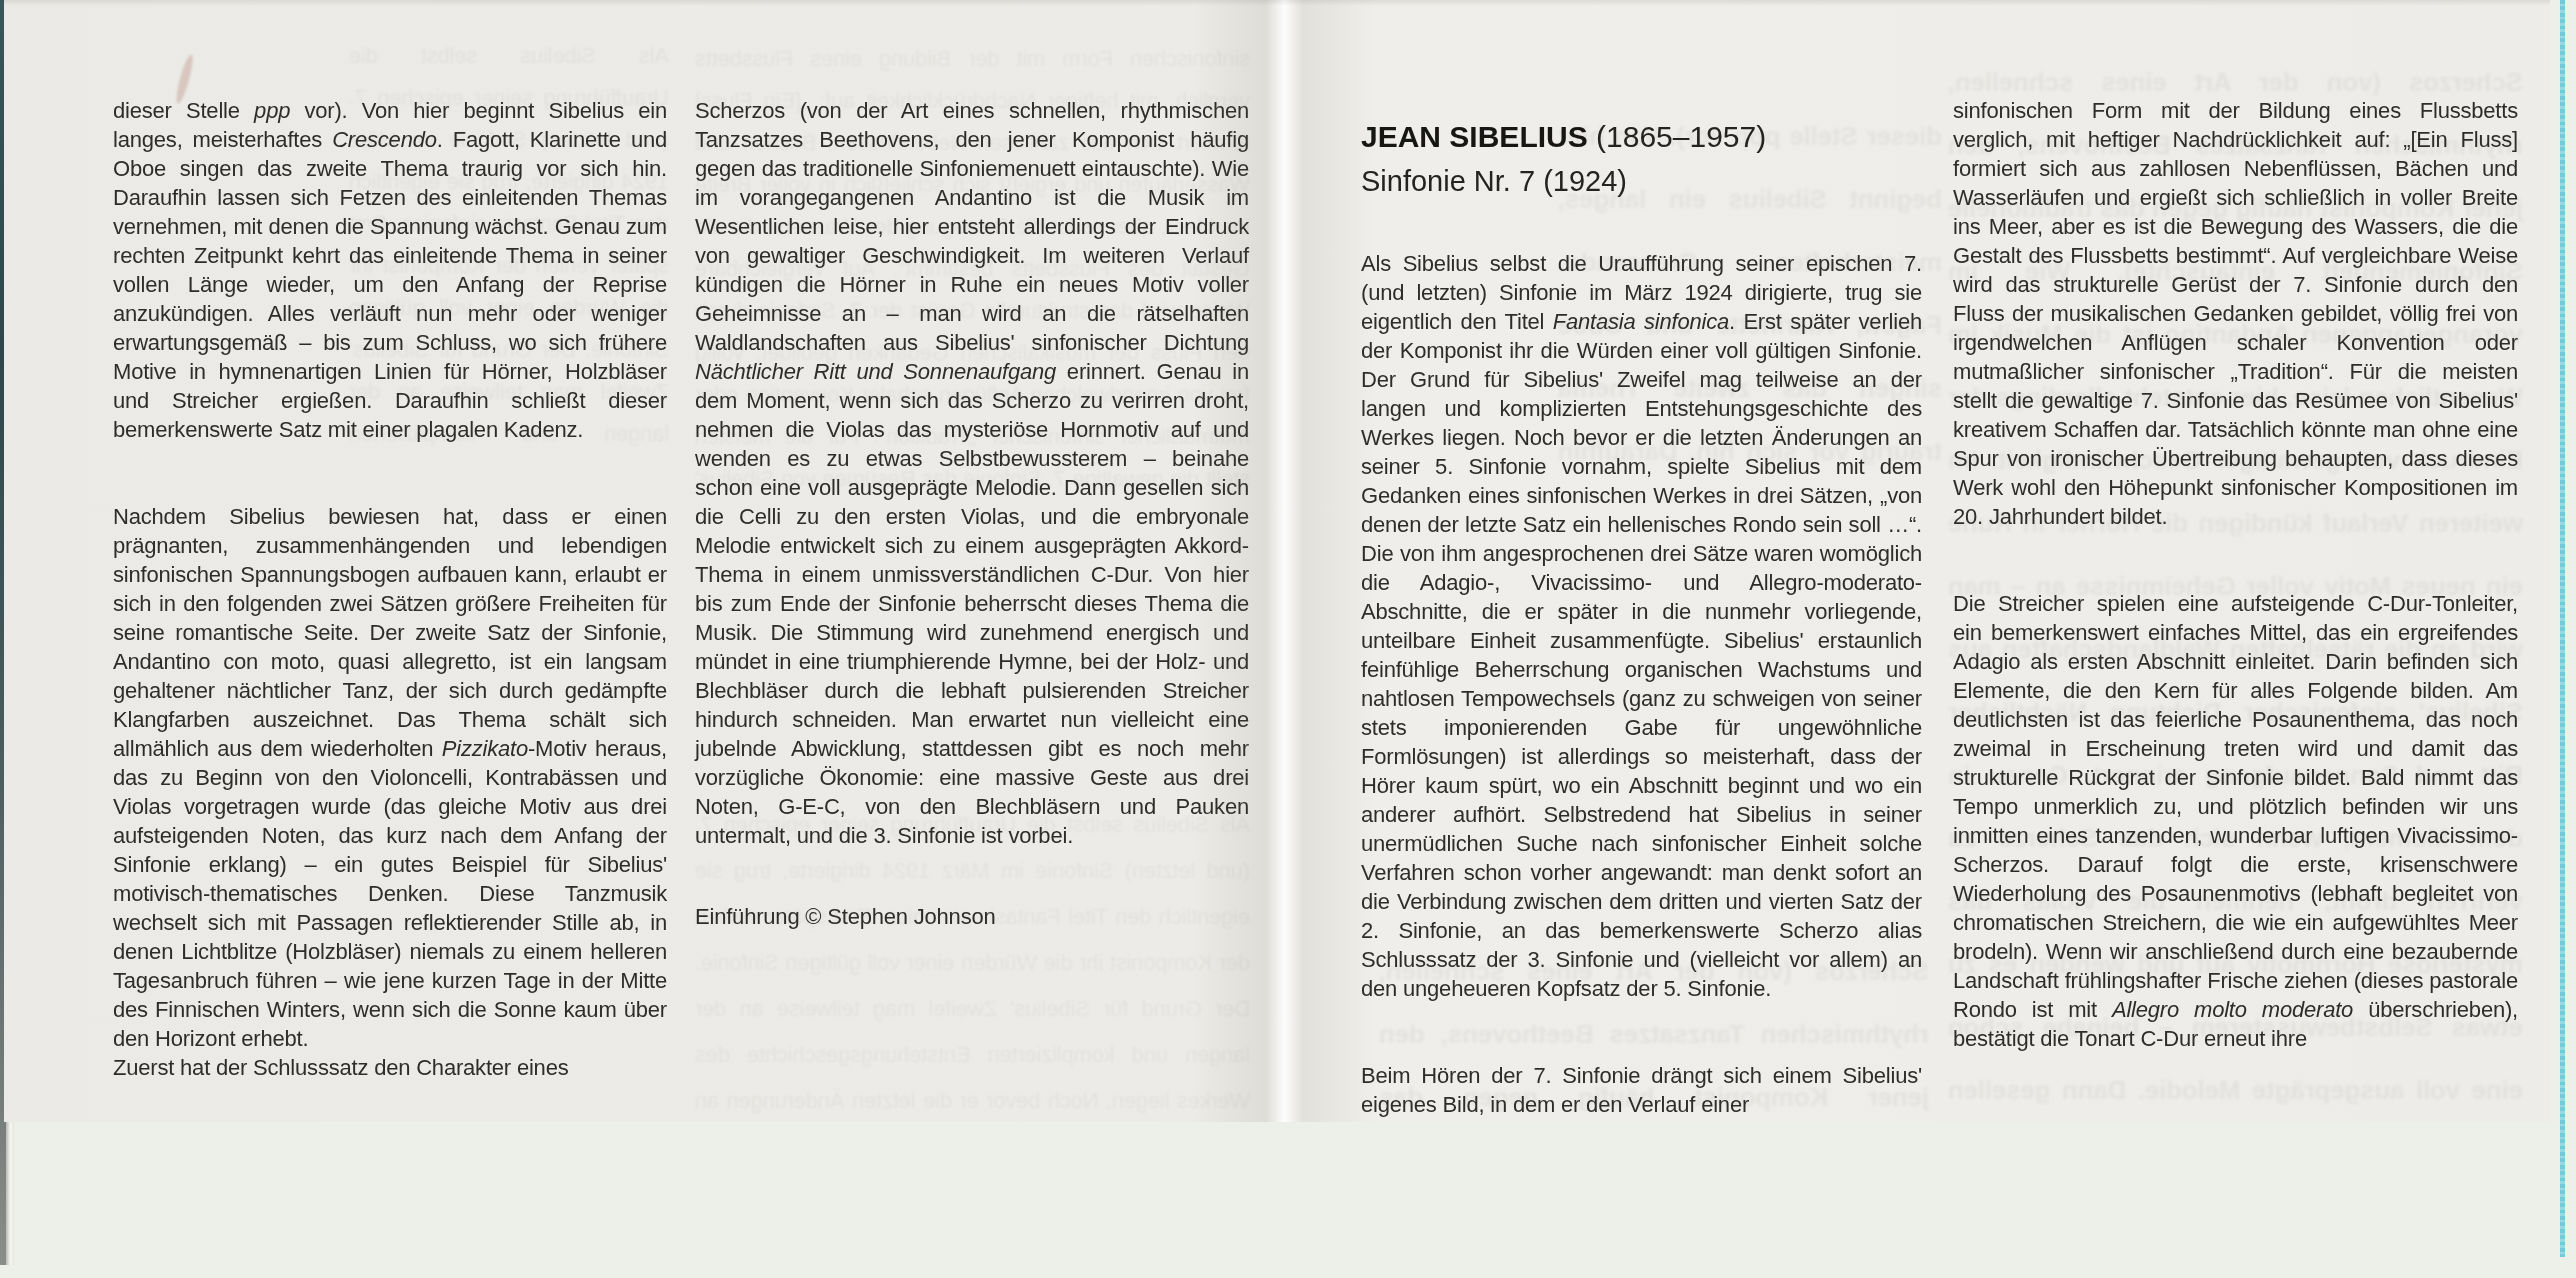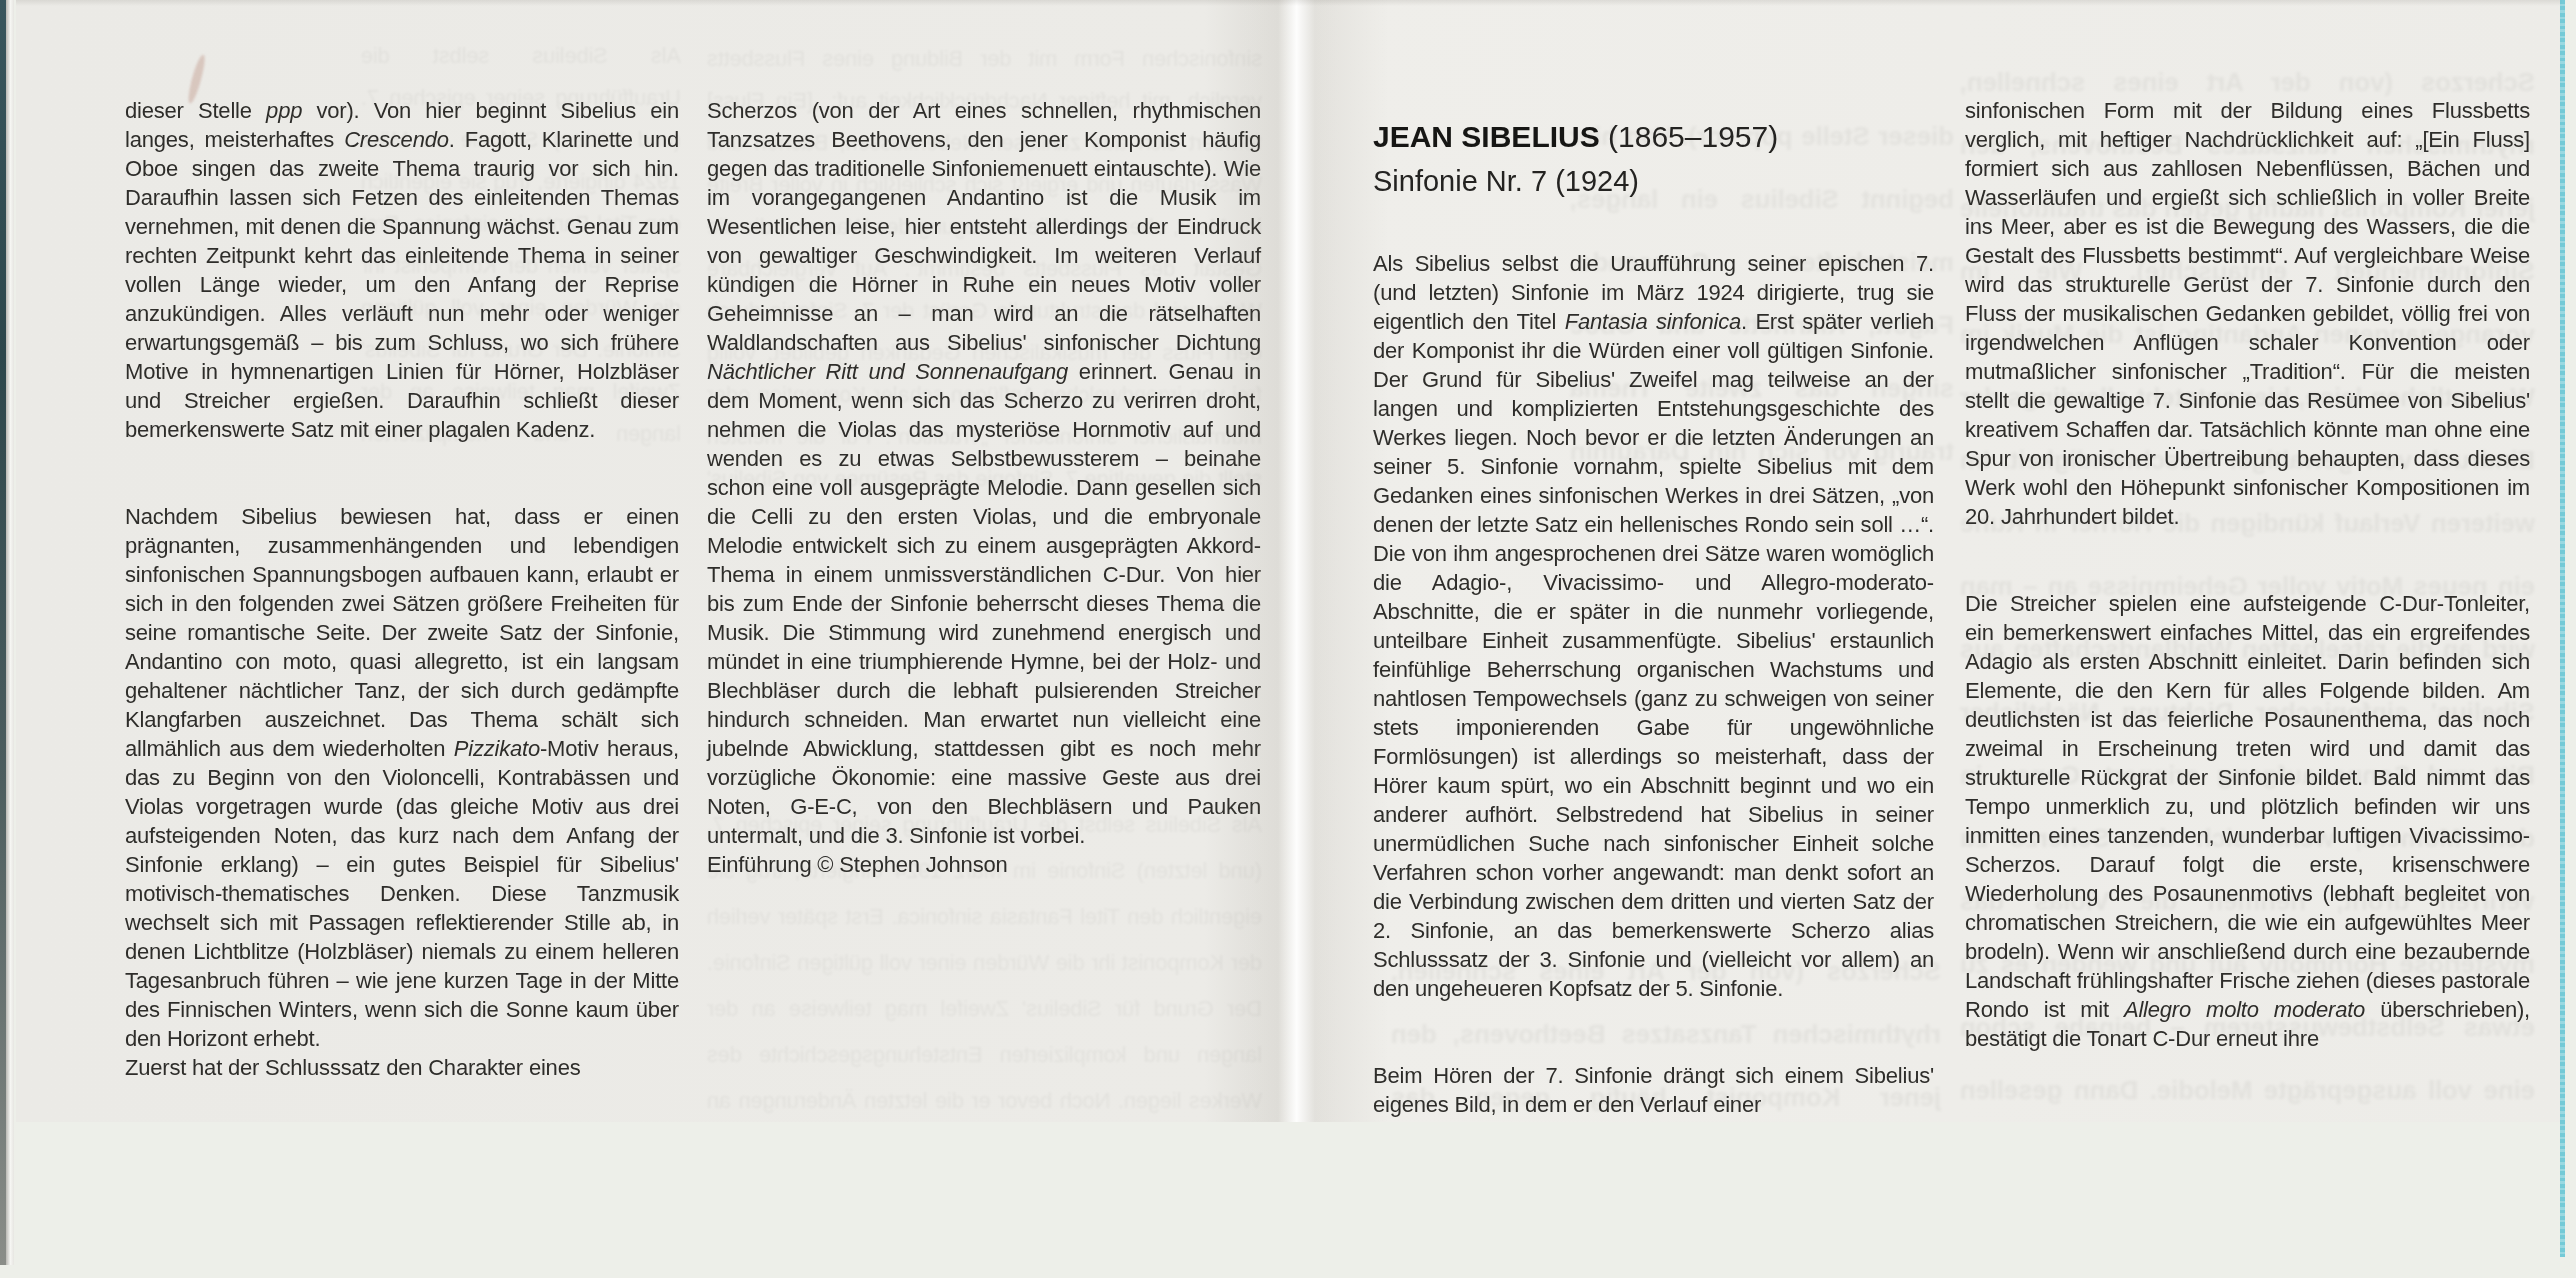--- a/index.html
+++ b/index.html
@@ -11,21 +11,21 @@
   
   .binding-strip{
     position:absolute;left:0;top:0;width:6.4px;height:1265px;
     background:linear-gradient(180deg,#39565d 0%,#2d474c 28%,#4d5e5f 62%,#8a8d88 100%);
   }
   .paper-sliver{
     position:absolute;left:6.4px;top:0;width:7.7px;height:1265px;
     background:linear-gradient(90deg,#b9b8b3 0%,#f6f6f3 55%,#e6e5e1 100%);
   }
   .spread{
-    position:absolute;left:16px;top:0;width:2546px;height:1122px;
+    position:absolute;left:4px;top:0;width:2546px;height:1122px;
     background:linear-gradient(90deg,#ebeae6 0%,#ecebe7 48%,#efeeea 52%,#edece8 100%);
     overflow:hidden;
   }
   .spread-top-shade{
     position:absolute;left:0;top:0;width:100%;height:6.4px;
     background:linear-gradient(180deg,rgba(60,55,45,.10),rgba(60,55,45,0));
   }
   .spread-bottom-edge{
     position:absolute;left:0;top:1256px;width:100%;height:5.1px;
     background:linear-gradient(180deg,rgba(90,85,75,0),#c7c4be 80%);
@@ -57,21 +57,21 @@
   .col .para{
     margin:0;text-align:justify;
     font-size:22px;line-height:29px;letter-spacing:-0.2px;
     hyphens:none;
   }
   .col .para.gap{margin-bottom:58px;}
   #col1{left:109px;top:96px;width:554px;}
   #col2{left:691px;top:96px;width:554px;}
   #col3{left:1357px;top:96px;width:561px;}
   #col4{left:1949px;top:96px;width:565px;}
-  .credits{}
+  .credits{margin-top:52px;}
   .credit{
     margin:0;font-size:22px;line-height:29px;letter-spacing:-0.2px;text-align:left;
   }
   
   .work-header{margin:22px 0 49px 0;}
   .h-line1{font-size:30px;line-height:38px;letter-spacing:0;color:#161614;}
   .h-name{font-weight:bold;}
   .h-dates{font-weight:normal;color:#242321;}
   .h-work{font-size:29px;line-height:38px;margin-top:6.4px;color:#242321;font-weight:normal;}
   

